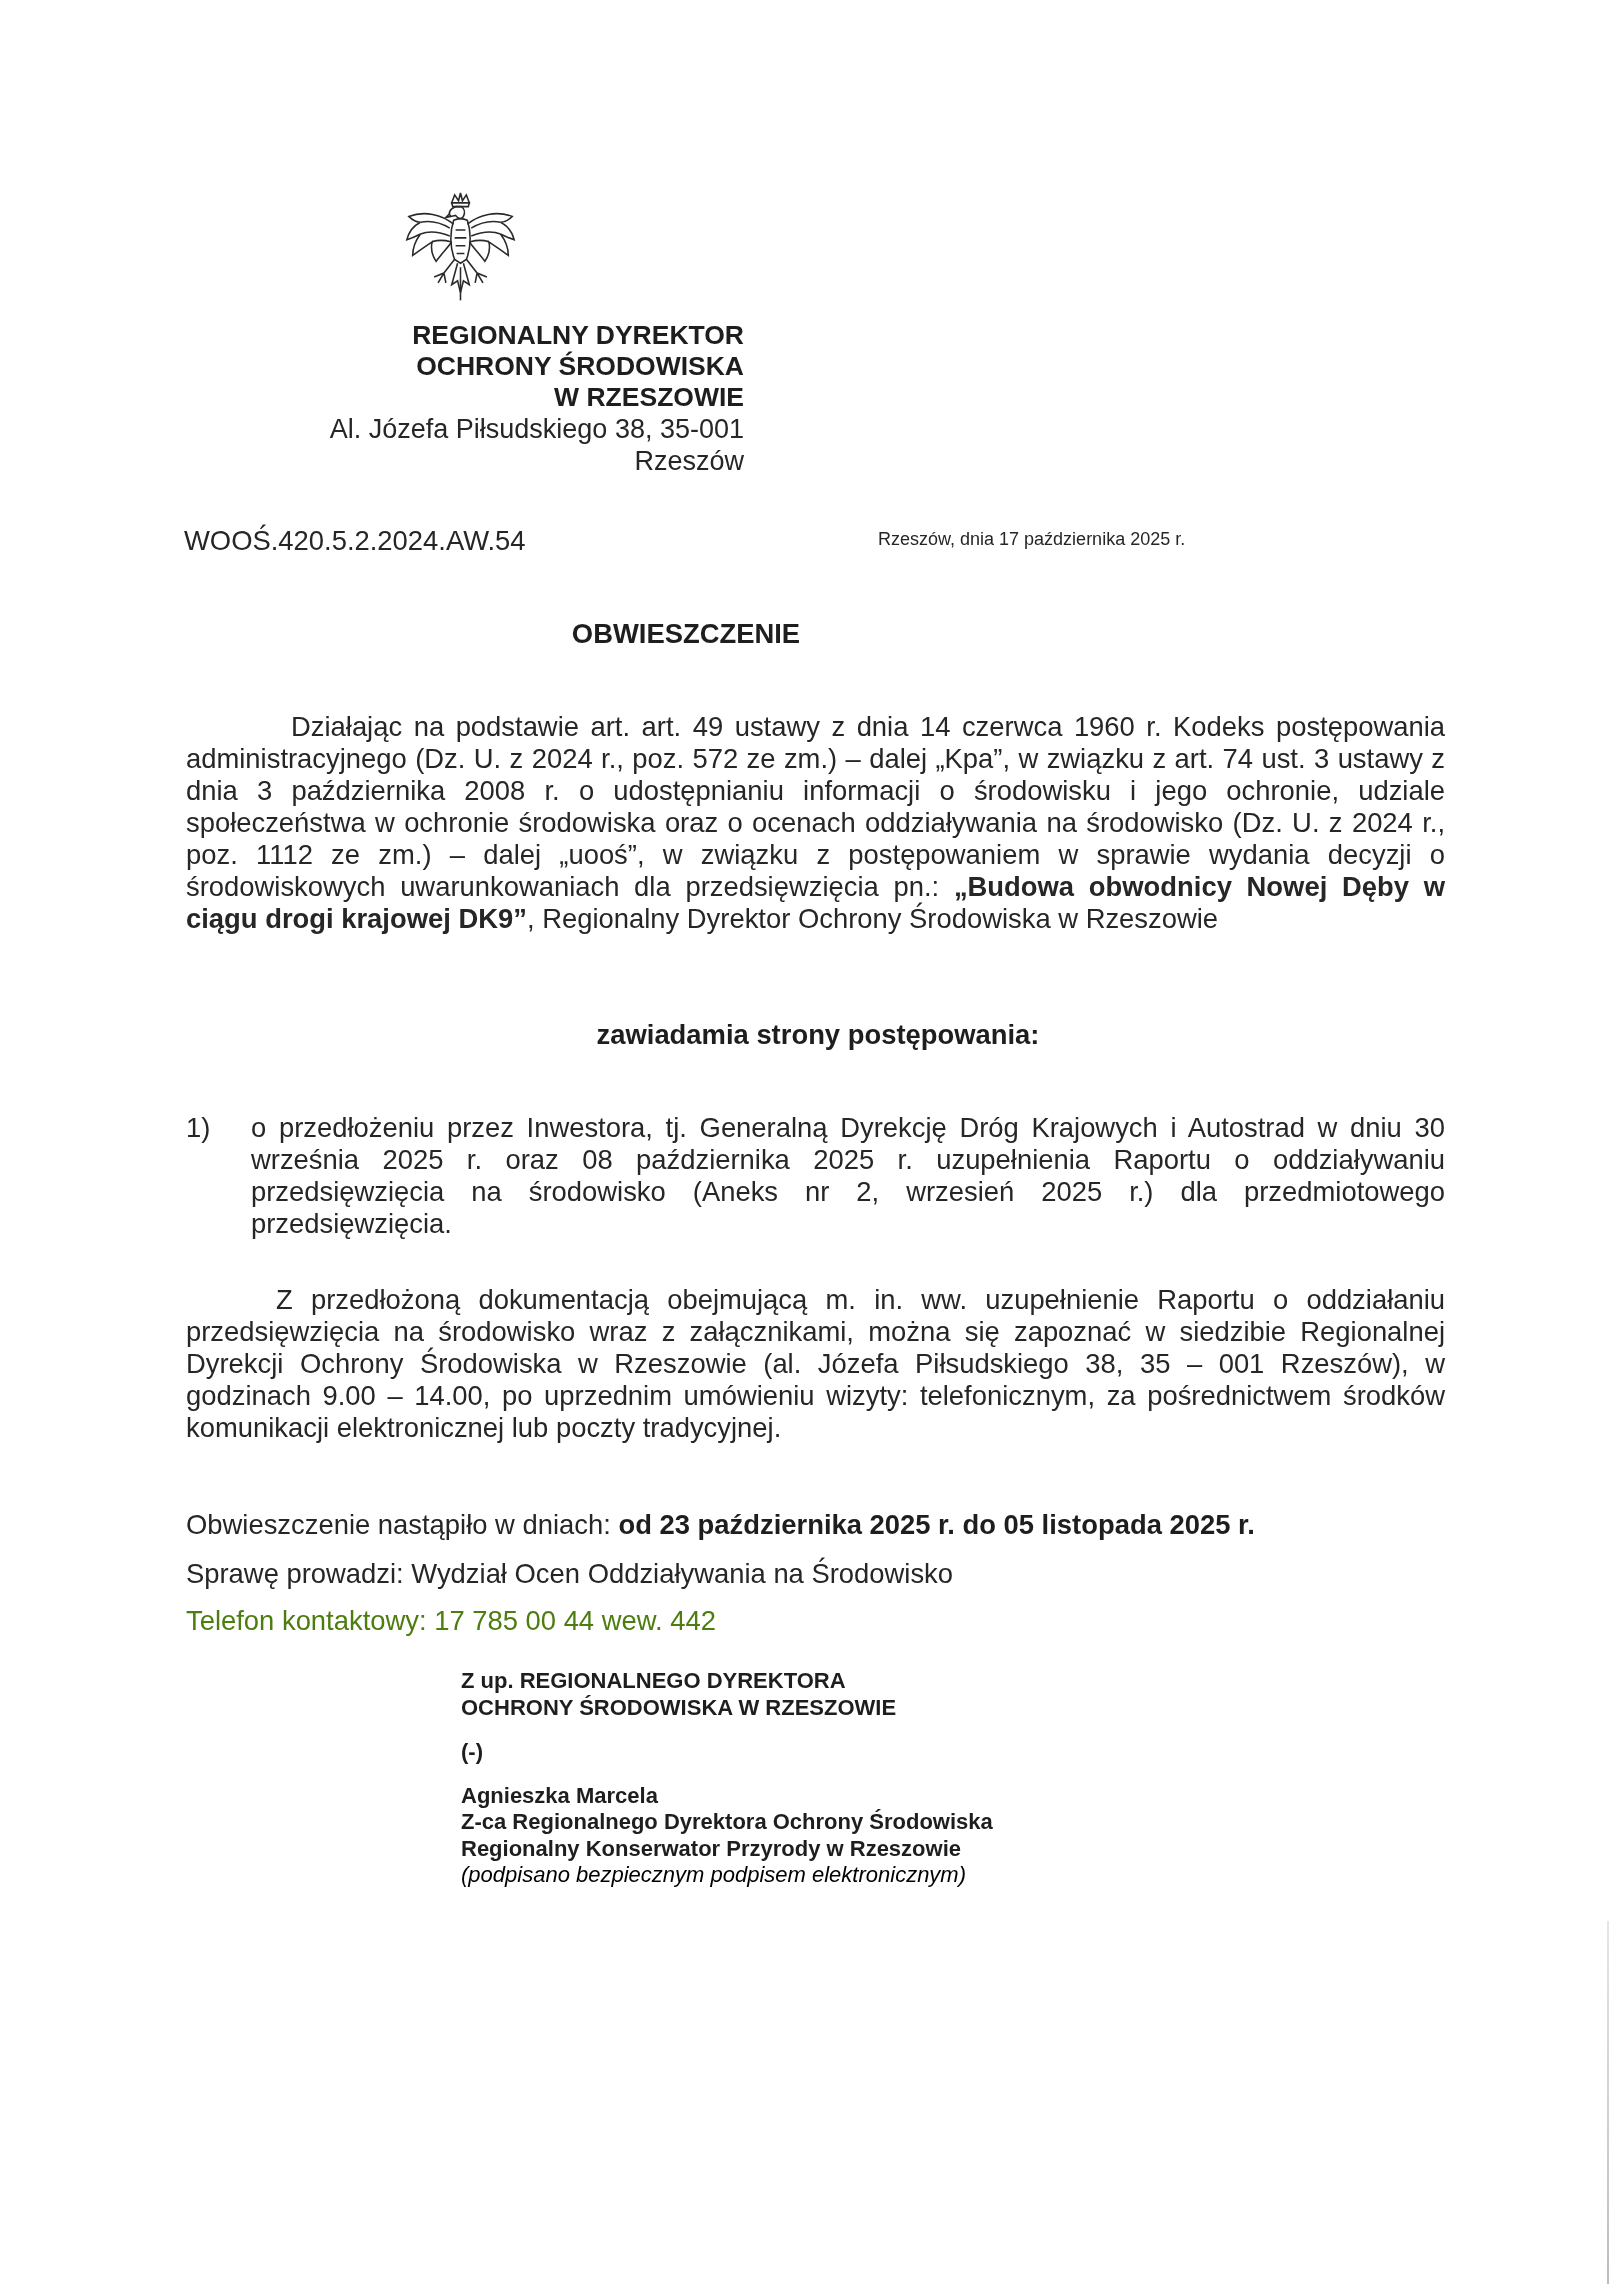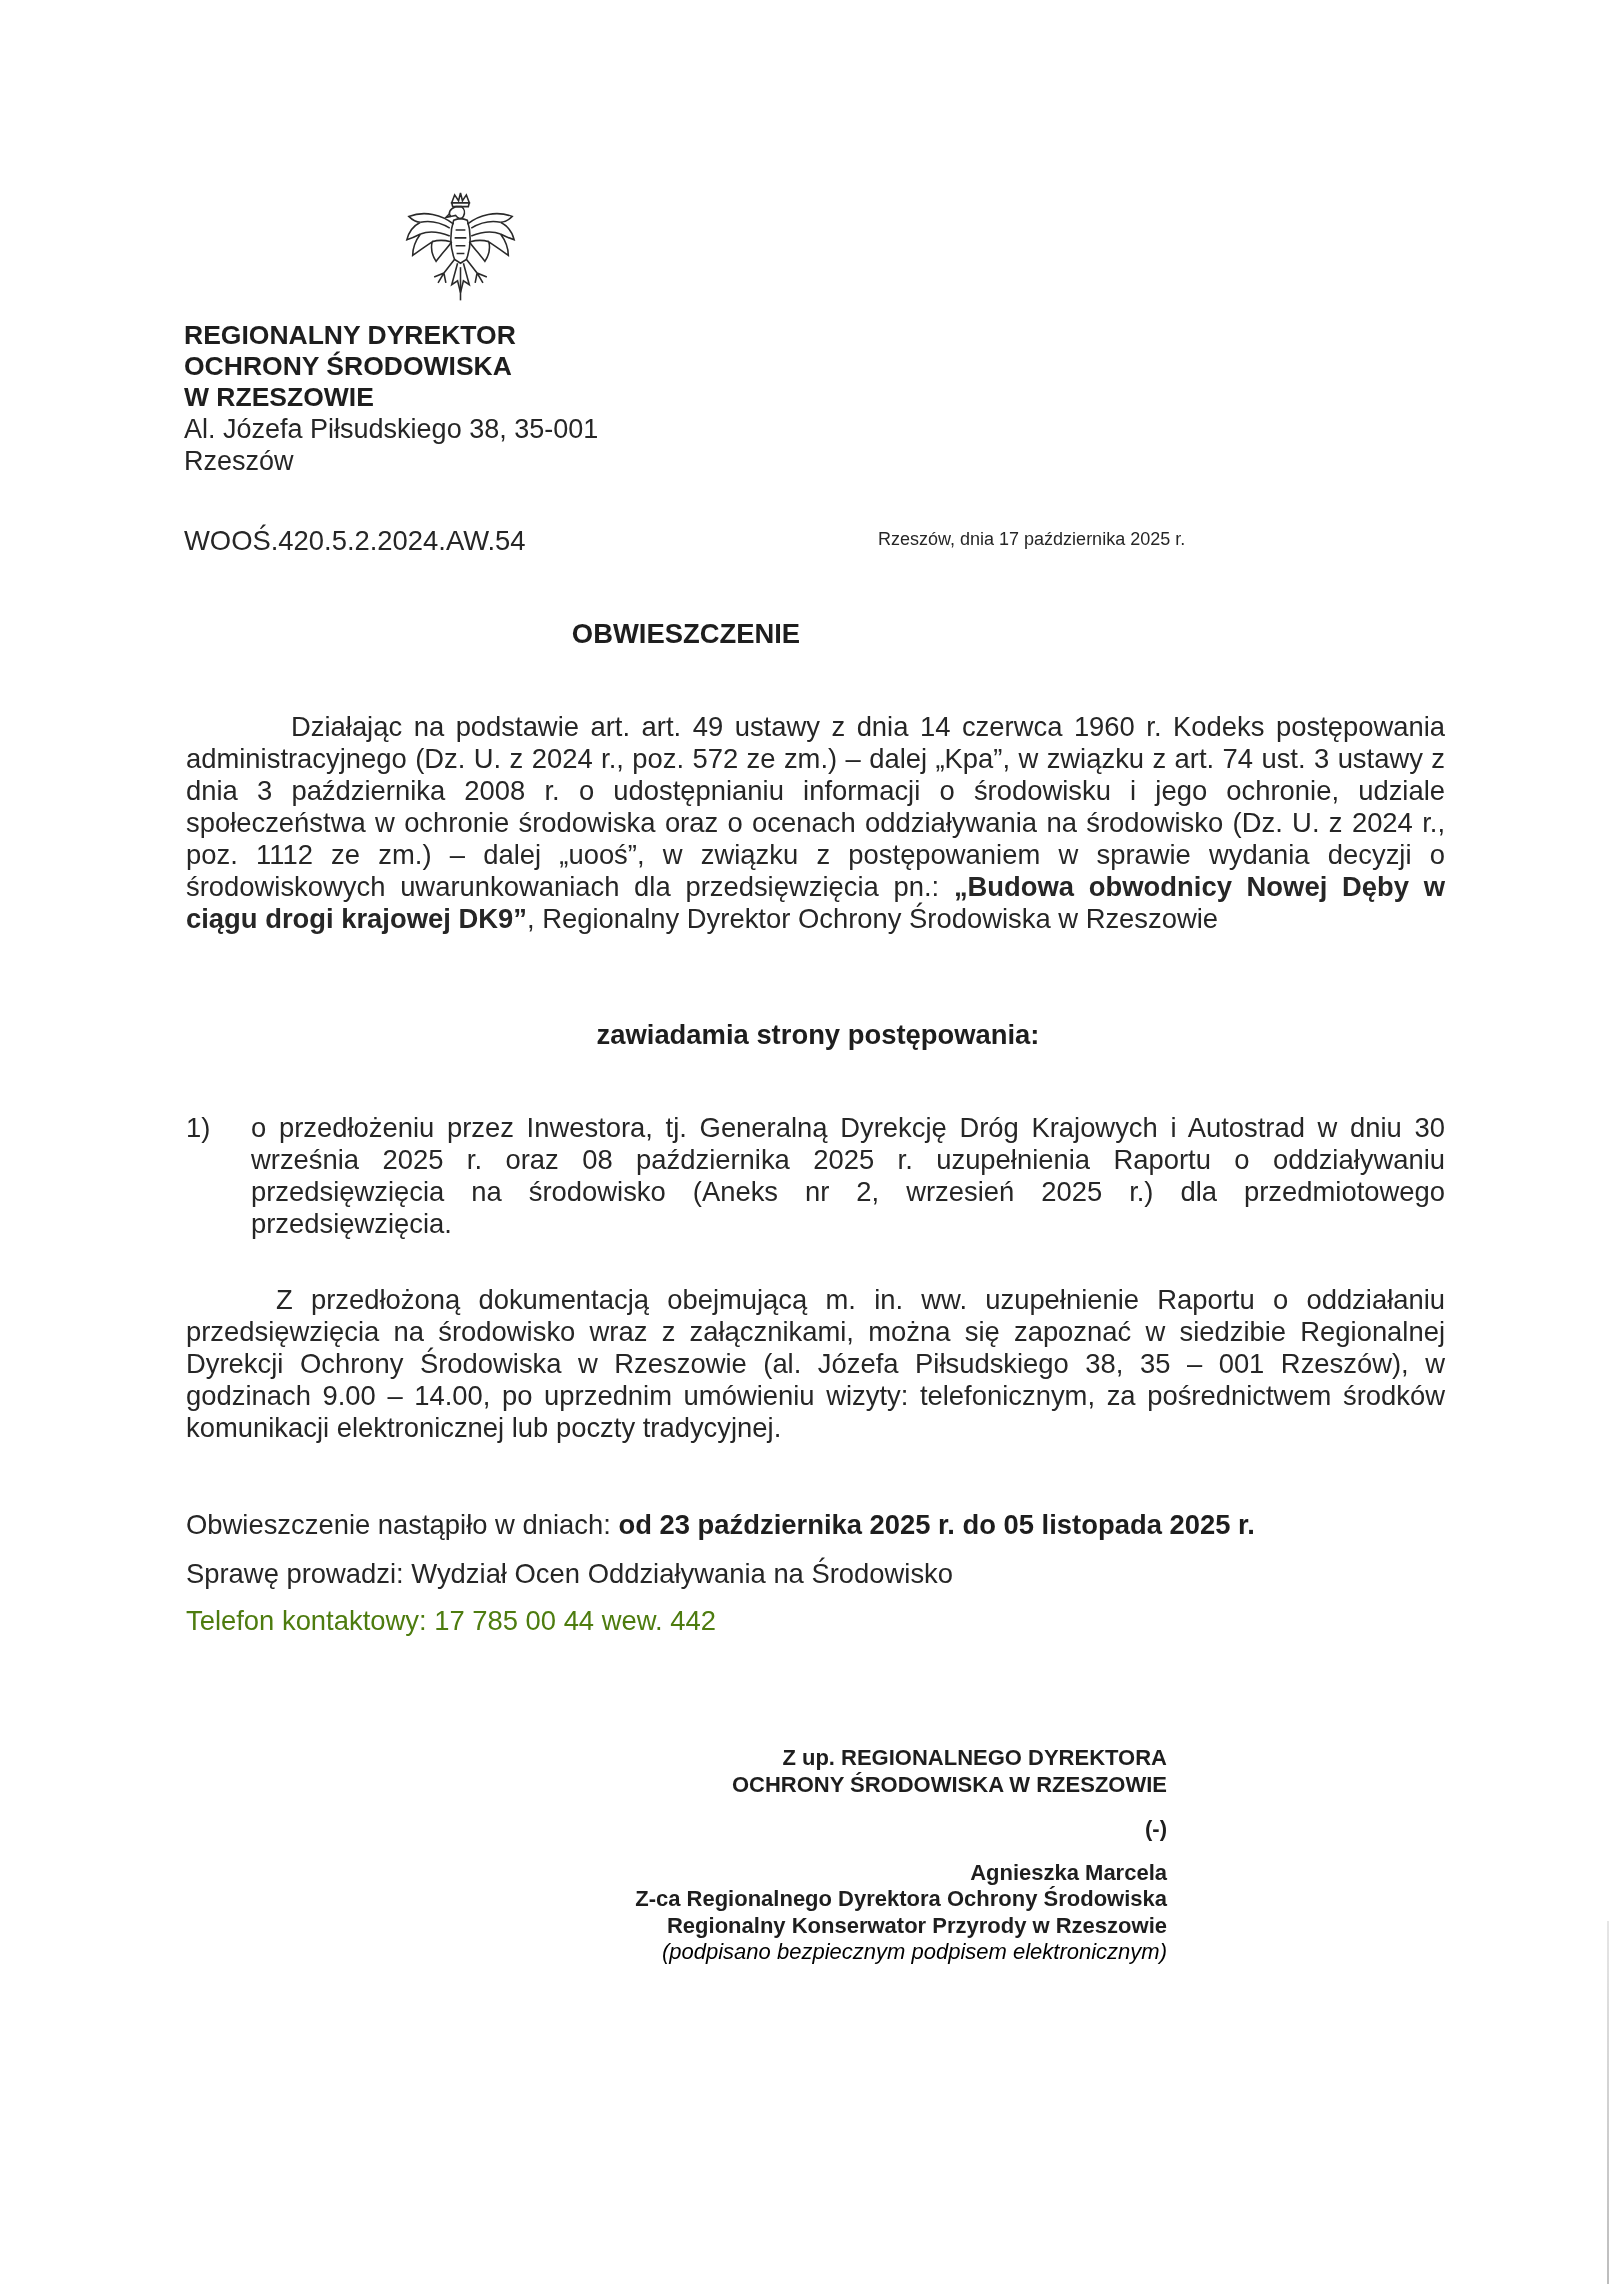--- a/index.html
+++ b/index.html
@@ -6,21 +6,21 @@
     body {
       width: 1620px; height: 2292px; position: relative; overflow: hidden;
       font-family: "Liberation Sans", sans-serif; color: #1c1c1c;
     }
     .scan-edge {
       position: absolute; left: 1607px; top: 1921px; width: 2px; height: 363px;
       background: linear-gradient(#e6e6e6, #bdbdbd);
     }
     .emblem { position: absolute; left: 399px; top: 191px; width: 123px; height: 125px; }
     .header-block {
-      position: absolute; left: 184px; top: 320px; width: 568px; text-align: left;
+      position: absolute; left: 176px; top: 320px; width: 568px; text-align: right;
     }
     .header-bold { font-weight: bold; font-size: 26.5px; line-height: 31px; color: #1e1e1e; }
     .header-normal { font-size: 27px; line-height: 32px; color: #262626; }
     .ref-no { position: absolute; left: 184px; top: 525px; font-size: 27.4px; color: #262626; }
     .date-line { position: absolute; left: 878px; top: 529px; font-size: 18px; color: #262626; }
     .doc-title {
       position: absolute; left: 0; width: 1372px; top: 618px; text-align: center;
       font-weight: bold; font-size: 27.4px; color: #1e1e1e;
     }
     .para {
@@ -34,21 +34,21 @@
     }
     .list-item { position: absolute; left: 186px; top: 1112px; width: 1259px; font-size: 27.4px; line-height: 32px; color: #262626; }
     .list-num { position: absolute; left: 0; top: 0; }
     .list-text { margin-left: 65px; text-align: justify; }
     .p2 { top: 1284px; text-indent: 90px; }
     .publish-line { position: absolute; left: 186px; top: 1509px; font-size: 27.4px; color: #262626; }
     .publish-line b { color: #1e1e1e; }
     .case-line { position: absolute; left: 186px; top: 1558px; font-size: 27.4px; color: #262626; }
     .phone-line { position: absolute; left: 186px; top: 1605px; font-size: 27.4px; color: #4d7c0f; }
     .signature {
-      position: absolute; left: 461px; width: 706px; top: 1745px; text-align: right; color: #1e1e1e;
+      position: absolute; left: 461px; width: 706px; top: 1668px; text-align: left; color: #1e1e1e;
     }
     .sig-bold { font-weight: bold; font-size: 22px; line-height: 26.5px; }
     .sig-gap { height: 17.6px; }
     .sig-normal { font-size: 22px; line-height: 26.5px; color: #000000; font-style: italic; }
   </style>
 </head>
 <body>
 
 <div class="scan-edge"></div>
 

